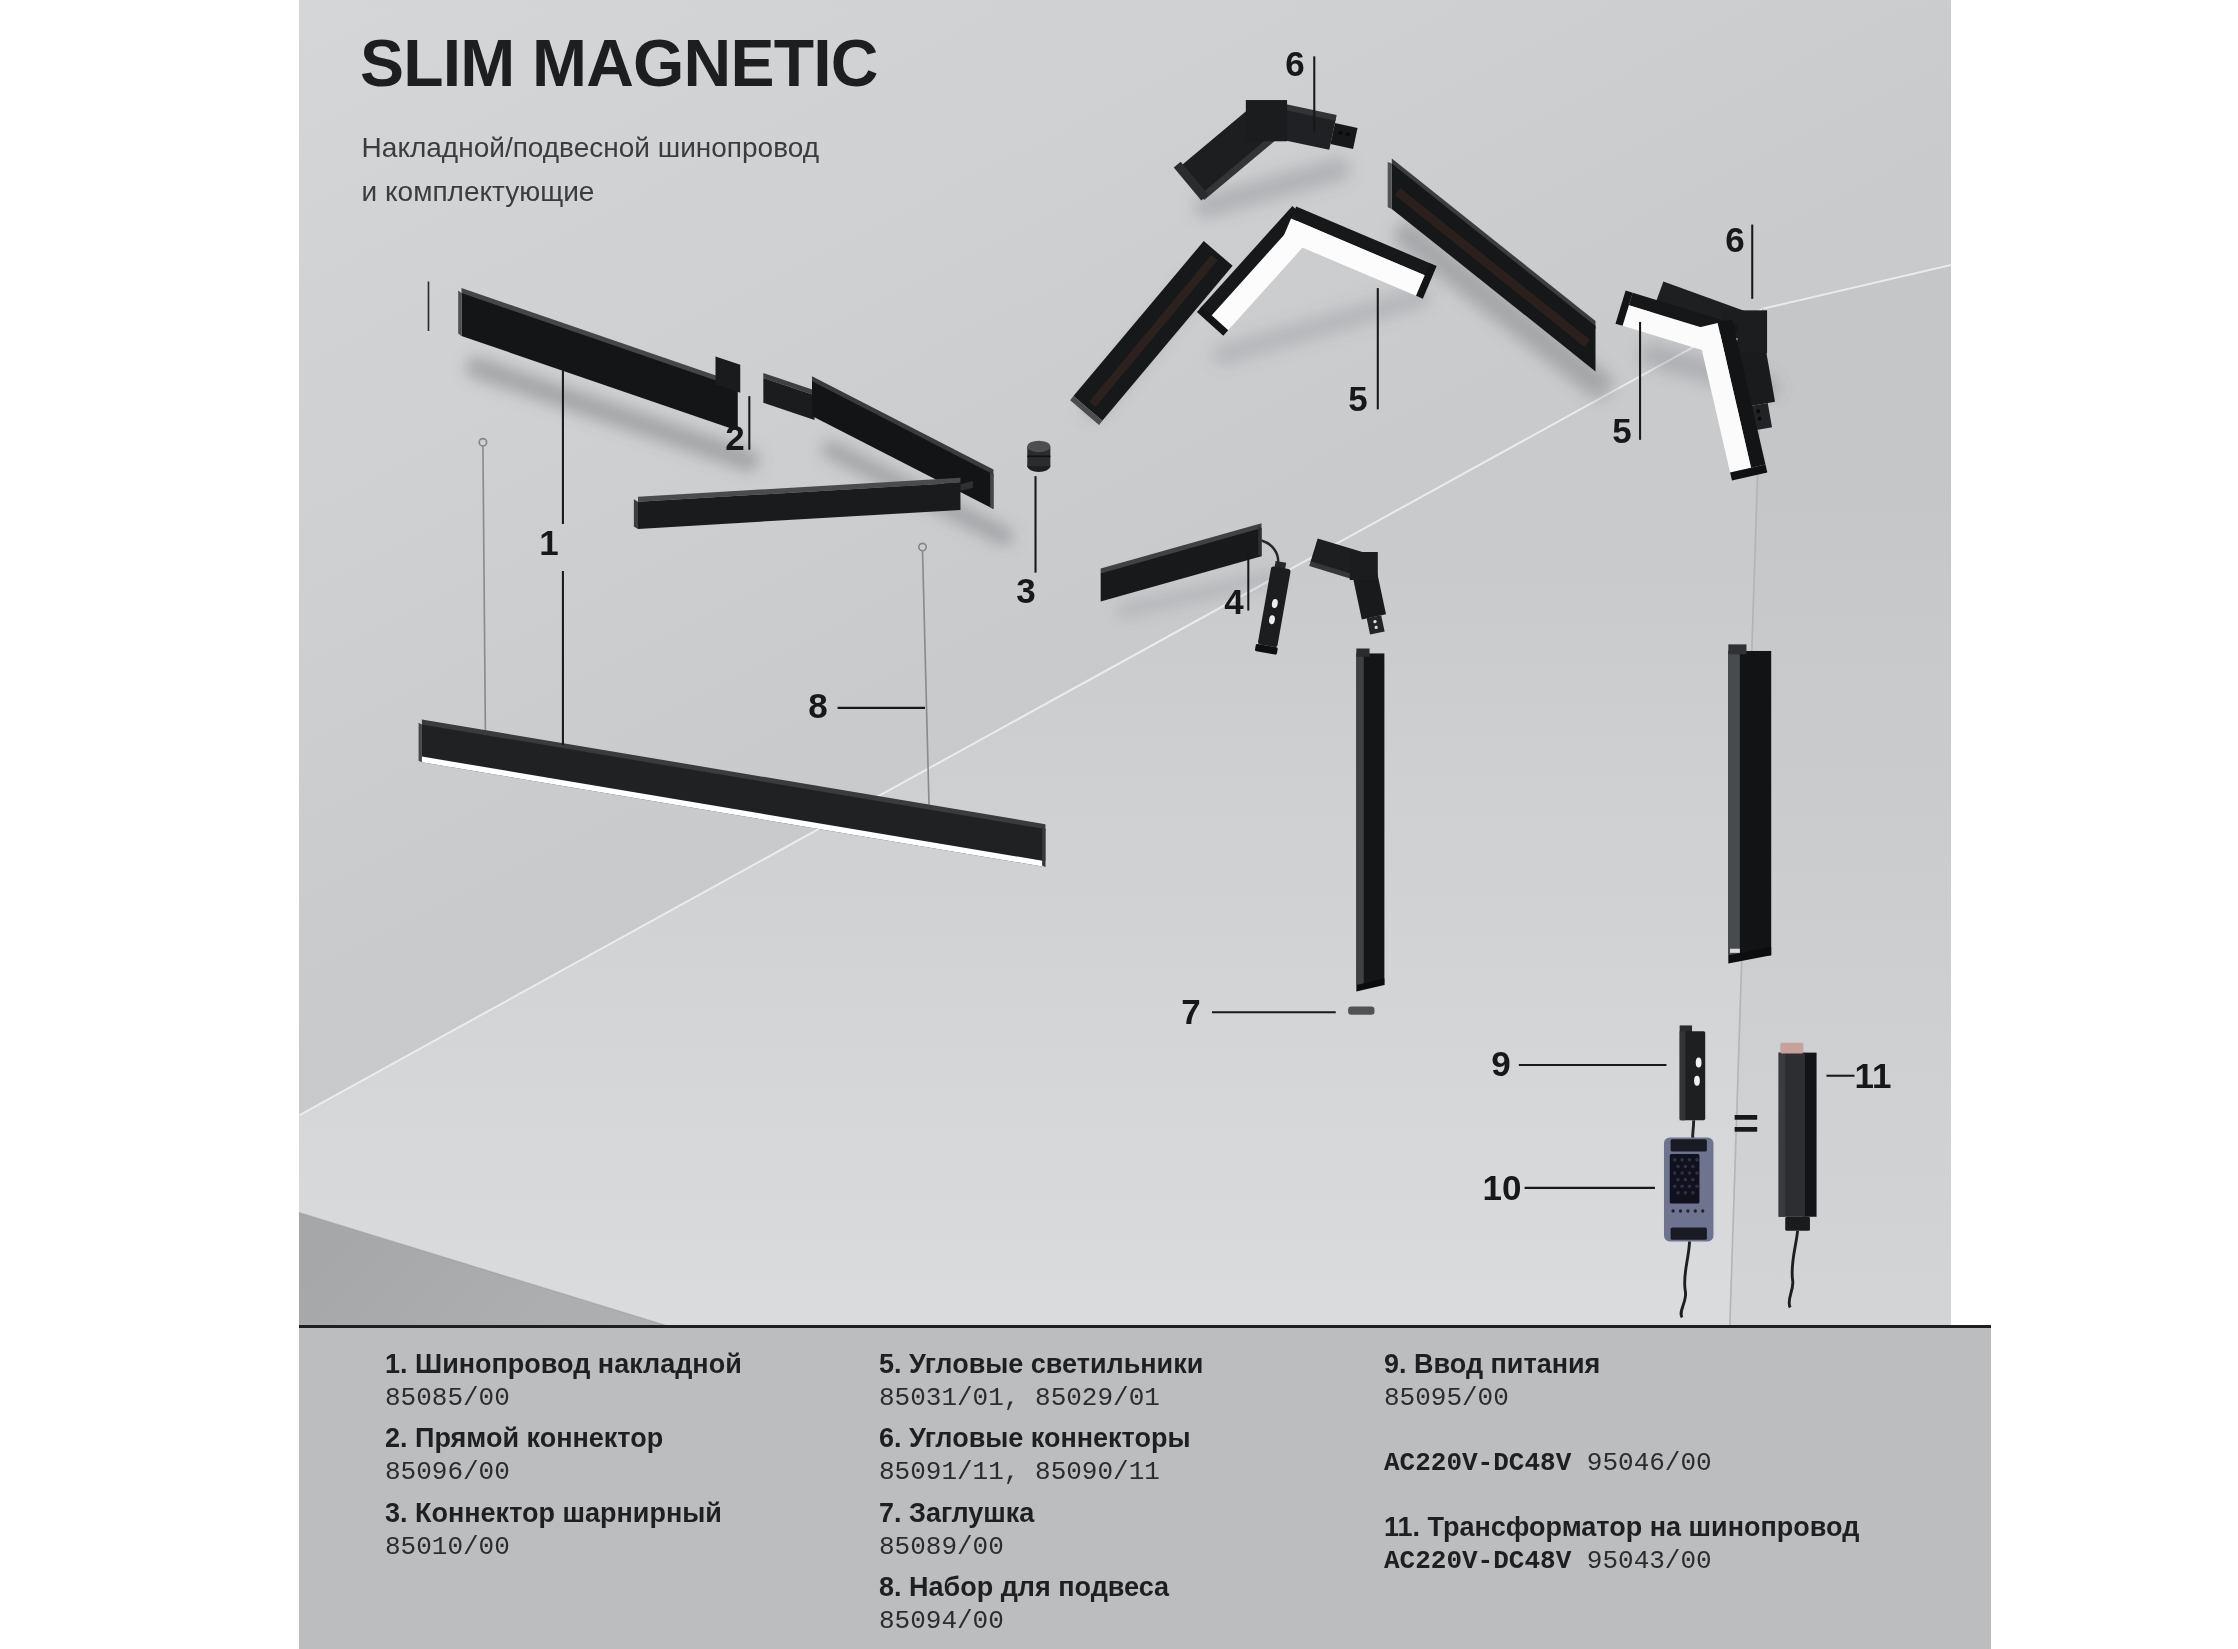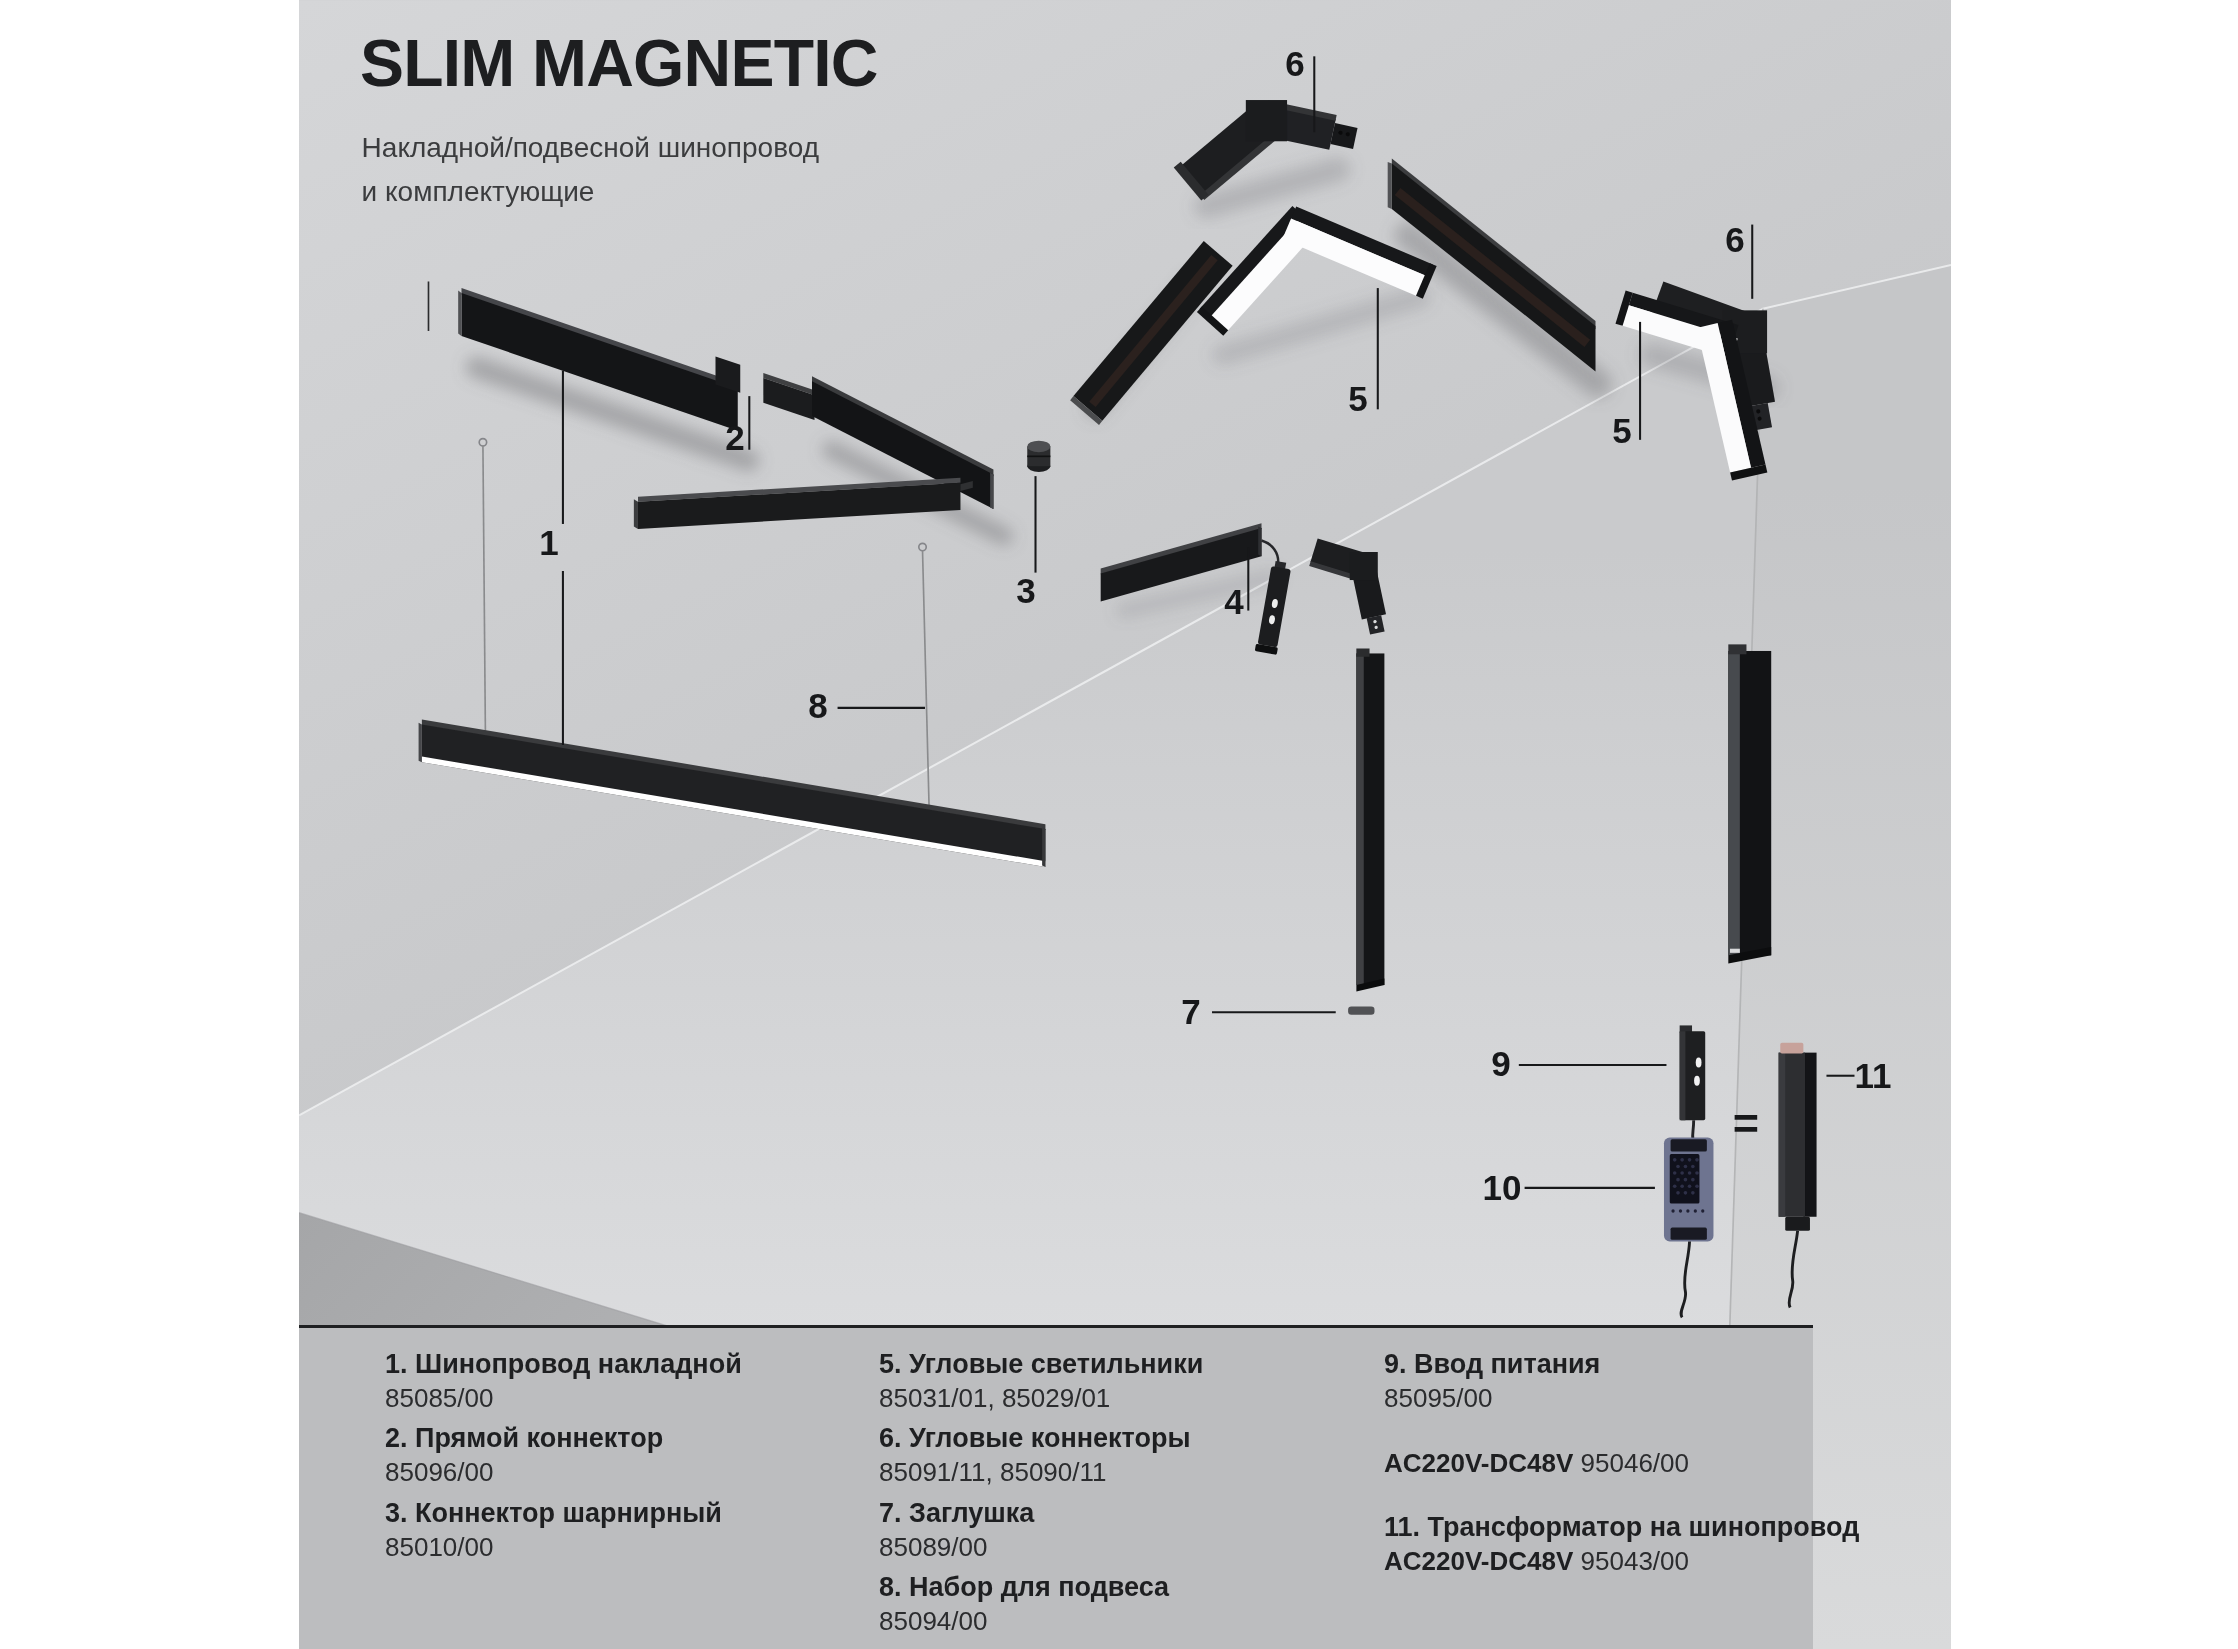--- a/index.html
+++ b/index.html
@@ -20,31 +20,31 @@
     margin:25px 0 0 1.6px;font-size:28px;line-height:1.56;color:#3b3c3e;font-weight:400;
   }
 
   .callout{
     position:absolute;z-index:6;transform:translate(-50%,-50%);
     font-size:35px;font-weight:700;color:#17181a;white-space:nowrap;
   }
   .callout.eq{font-size:45px;font-weight:700;}
 
   .legend{
-    position:absolute;left:0;top:1325px;width:1514px;height:325px;z-index:4;
+    position:absolute;left:0;top:1325px;width:1692px;height:325px;z-index:4;
     background:#bcbdbf;border-top:3.3px solid #1f2022;box-sizing:border-box;
   }
   .legend-col{position:absolute;top:20px;}
   .legend-col.c1{left:86px;}
   .legend-col.c2{left:580px;}
   .legend-col.c3{left:1043px;}
   .li{margin-bottom:7.4px;}
   .c3 .li{margin-bottom:31px;margin-left:42px;}
   .li-title{display:block;font-size:27px;font-weight:700;color:#1e1f21;line-height:33px;white-space:nowrap;}
-  .li-code{display:block;font-size:26px;font-weight:400;color:#2b2c2e;line-height:34px;white-space:nowrap;}
+  .li-code{display:block;font-size:26px;font-weight:400;color:#2b2c2e;line-height:34px;white-space:nowrap;font-family:Liberation Mono, monospace;}
   .li-code b{font-weight:700;color:#1e1f21;}
 </style>
 </head>
 <body>
 
 <div class="content">
 
   <svg class="scene-svg" viewBox="0 0 2003 2000" aria-hidden="true">
     <defs>
       <linearGradient id="gCeil" x1="0" y1="0" x2="0.75" y2="1">

